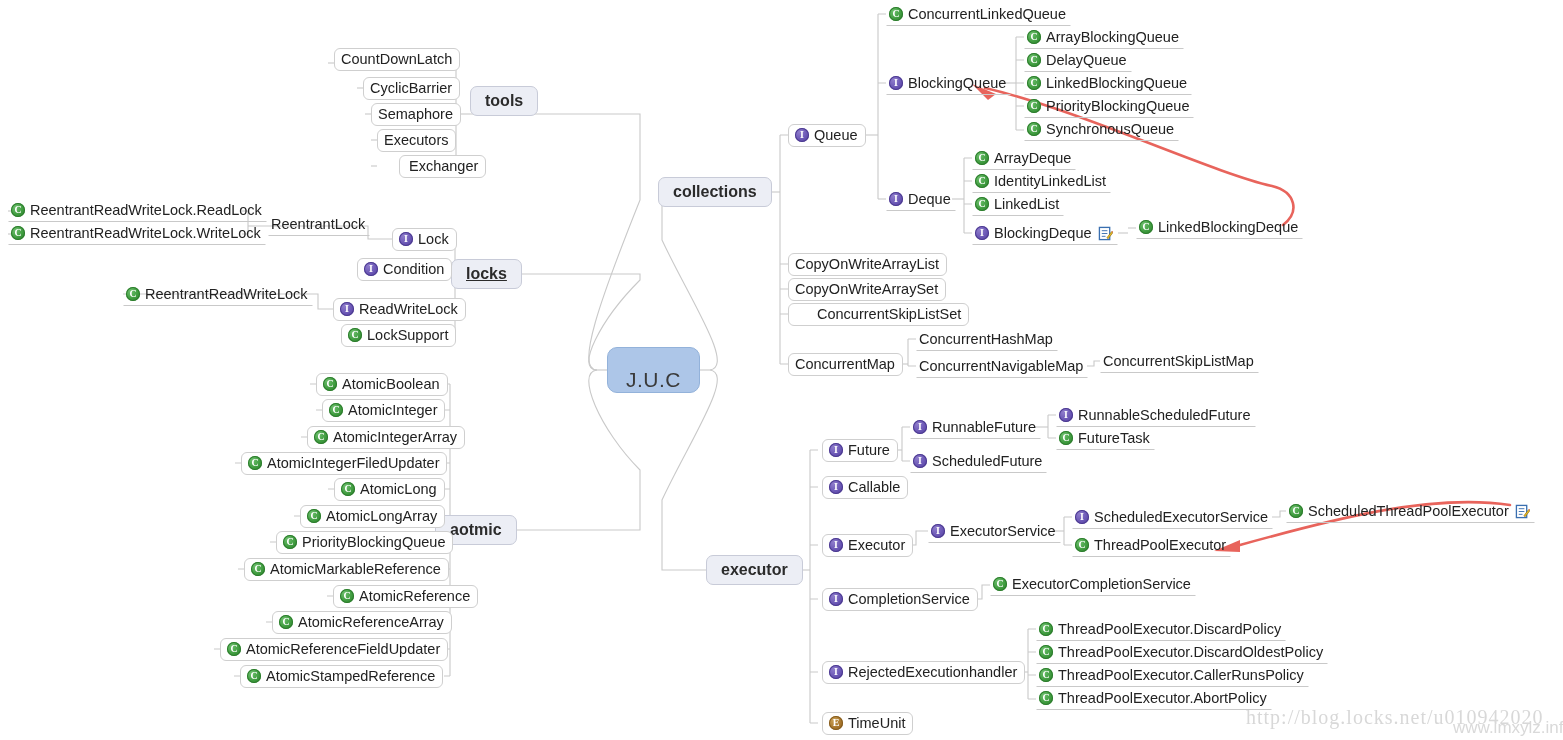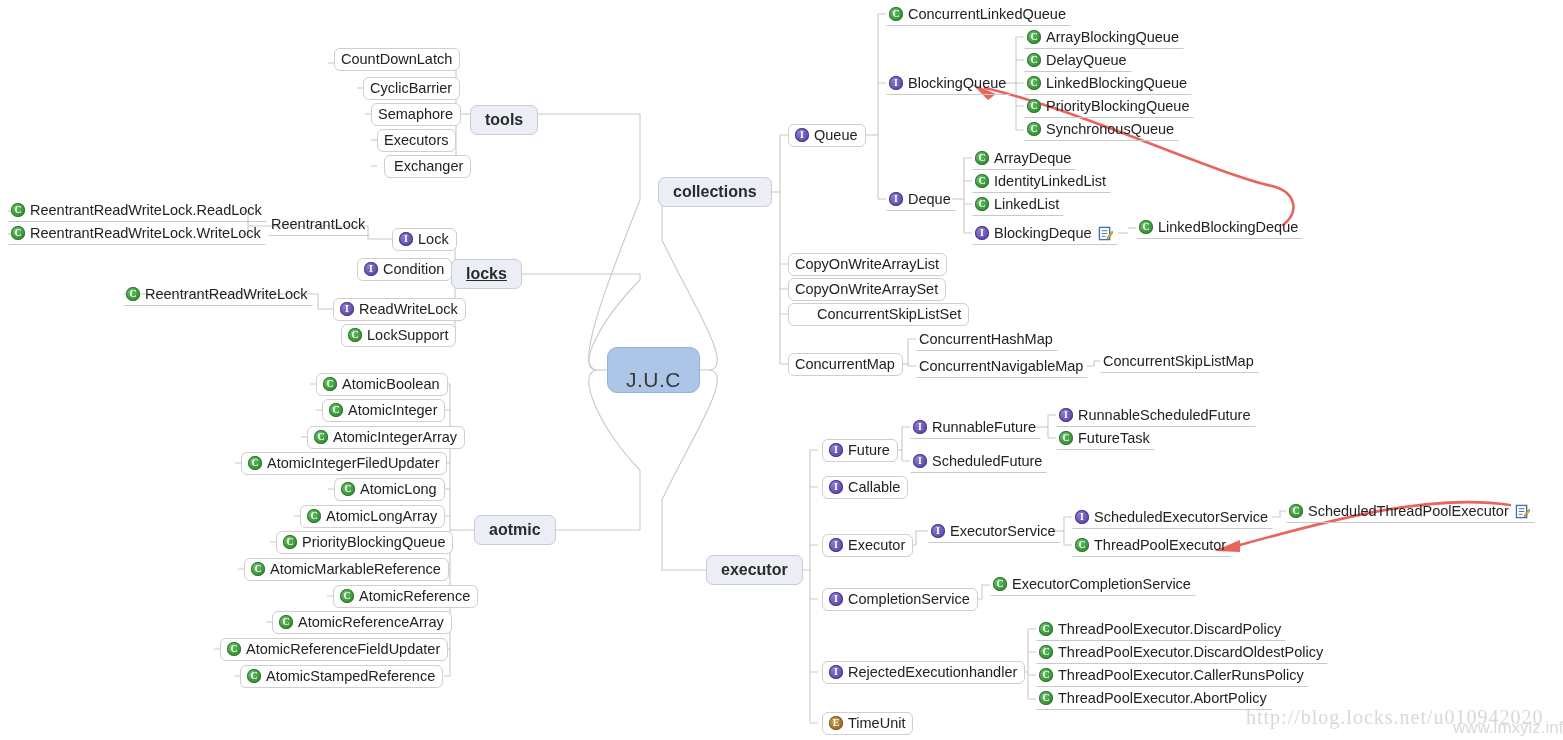--- a/index.html
+++ b/index.html
@@ -230,27 +230,27 @@
     <g fill="#e8645c" stroke="none">
       <polygon points="972,84 996,94 988,100"></polygon>
       <polygon points="1214,551 1240,540 1240,552"></polygon>
     </g>
   </svg>
 
   <div class="root" style="left:607px; top:347px; width:93px; height:46px;">
     <span>J.U.C</span>
   </div>
 
-  <div class="branch" style="left:470px; top:105px;">
+  <div class="branch" style="left:470px; top:86px;">
     <span>tools</span>
   </div>
   <div class="branch" style="left:451px; top:259px;text-decoration:underline;">
     <span>locks</span>
   </div>
-  <div class="branch" style="left:474px; top:515px;">
+  <div class="branch" style="left:435px; top:515px;">
     <span>aotmic</span>
   </div>
   <div class="branch" style="left:658px; top:177px;">
     <span>collections</span>
   </div>
   <div class="branch" style="left:706px; top:555px;">
     <span>executor</span>
   </div>
 
   <div class="node boxed" style="left:334px; top:48px;justify-content:flex-end;">
@@ -262,21 +262,21 @@
     <span>CyclicBarrier</span>
   </div>
   <div class="node boxed" style="left:371px; top:103px;">
 
     <span>Semaphore</span>
   </div>
   <div class="node boxed" style="left:377px; top:129px;">
 
     <span>Executors</span>
   </div>
-  <div class="node boxed" style="left:384px; top:155px;padding-left:9px;">
+  <div class="node boxed" style="left:399px; top:155px;padding-left:9px;">
 
     <span>Exchanger</span>
   </div>
 
   <div class="node boxed" style="left:392px; top:228px;">
     <span class="ic ic-I">I</span>
     <span>Lock</span>
   </div>
   <div class="node boxed" style="left:357px; top:258px;">
     <span class="ic ic-I">I</span>

